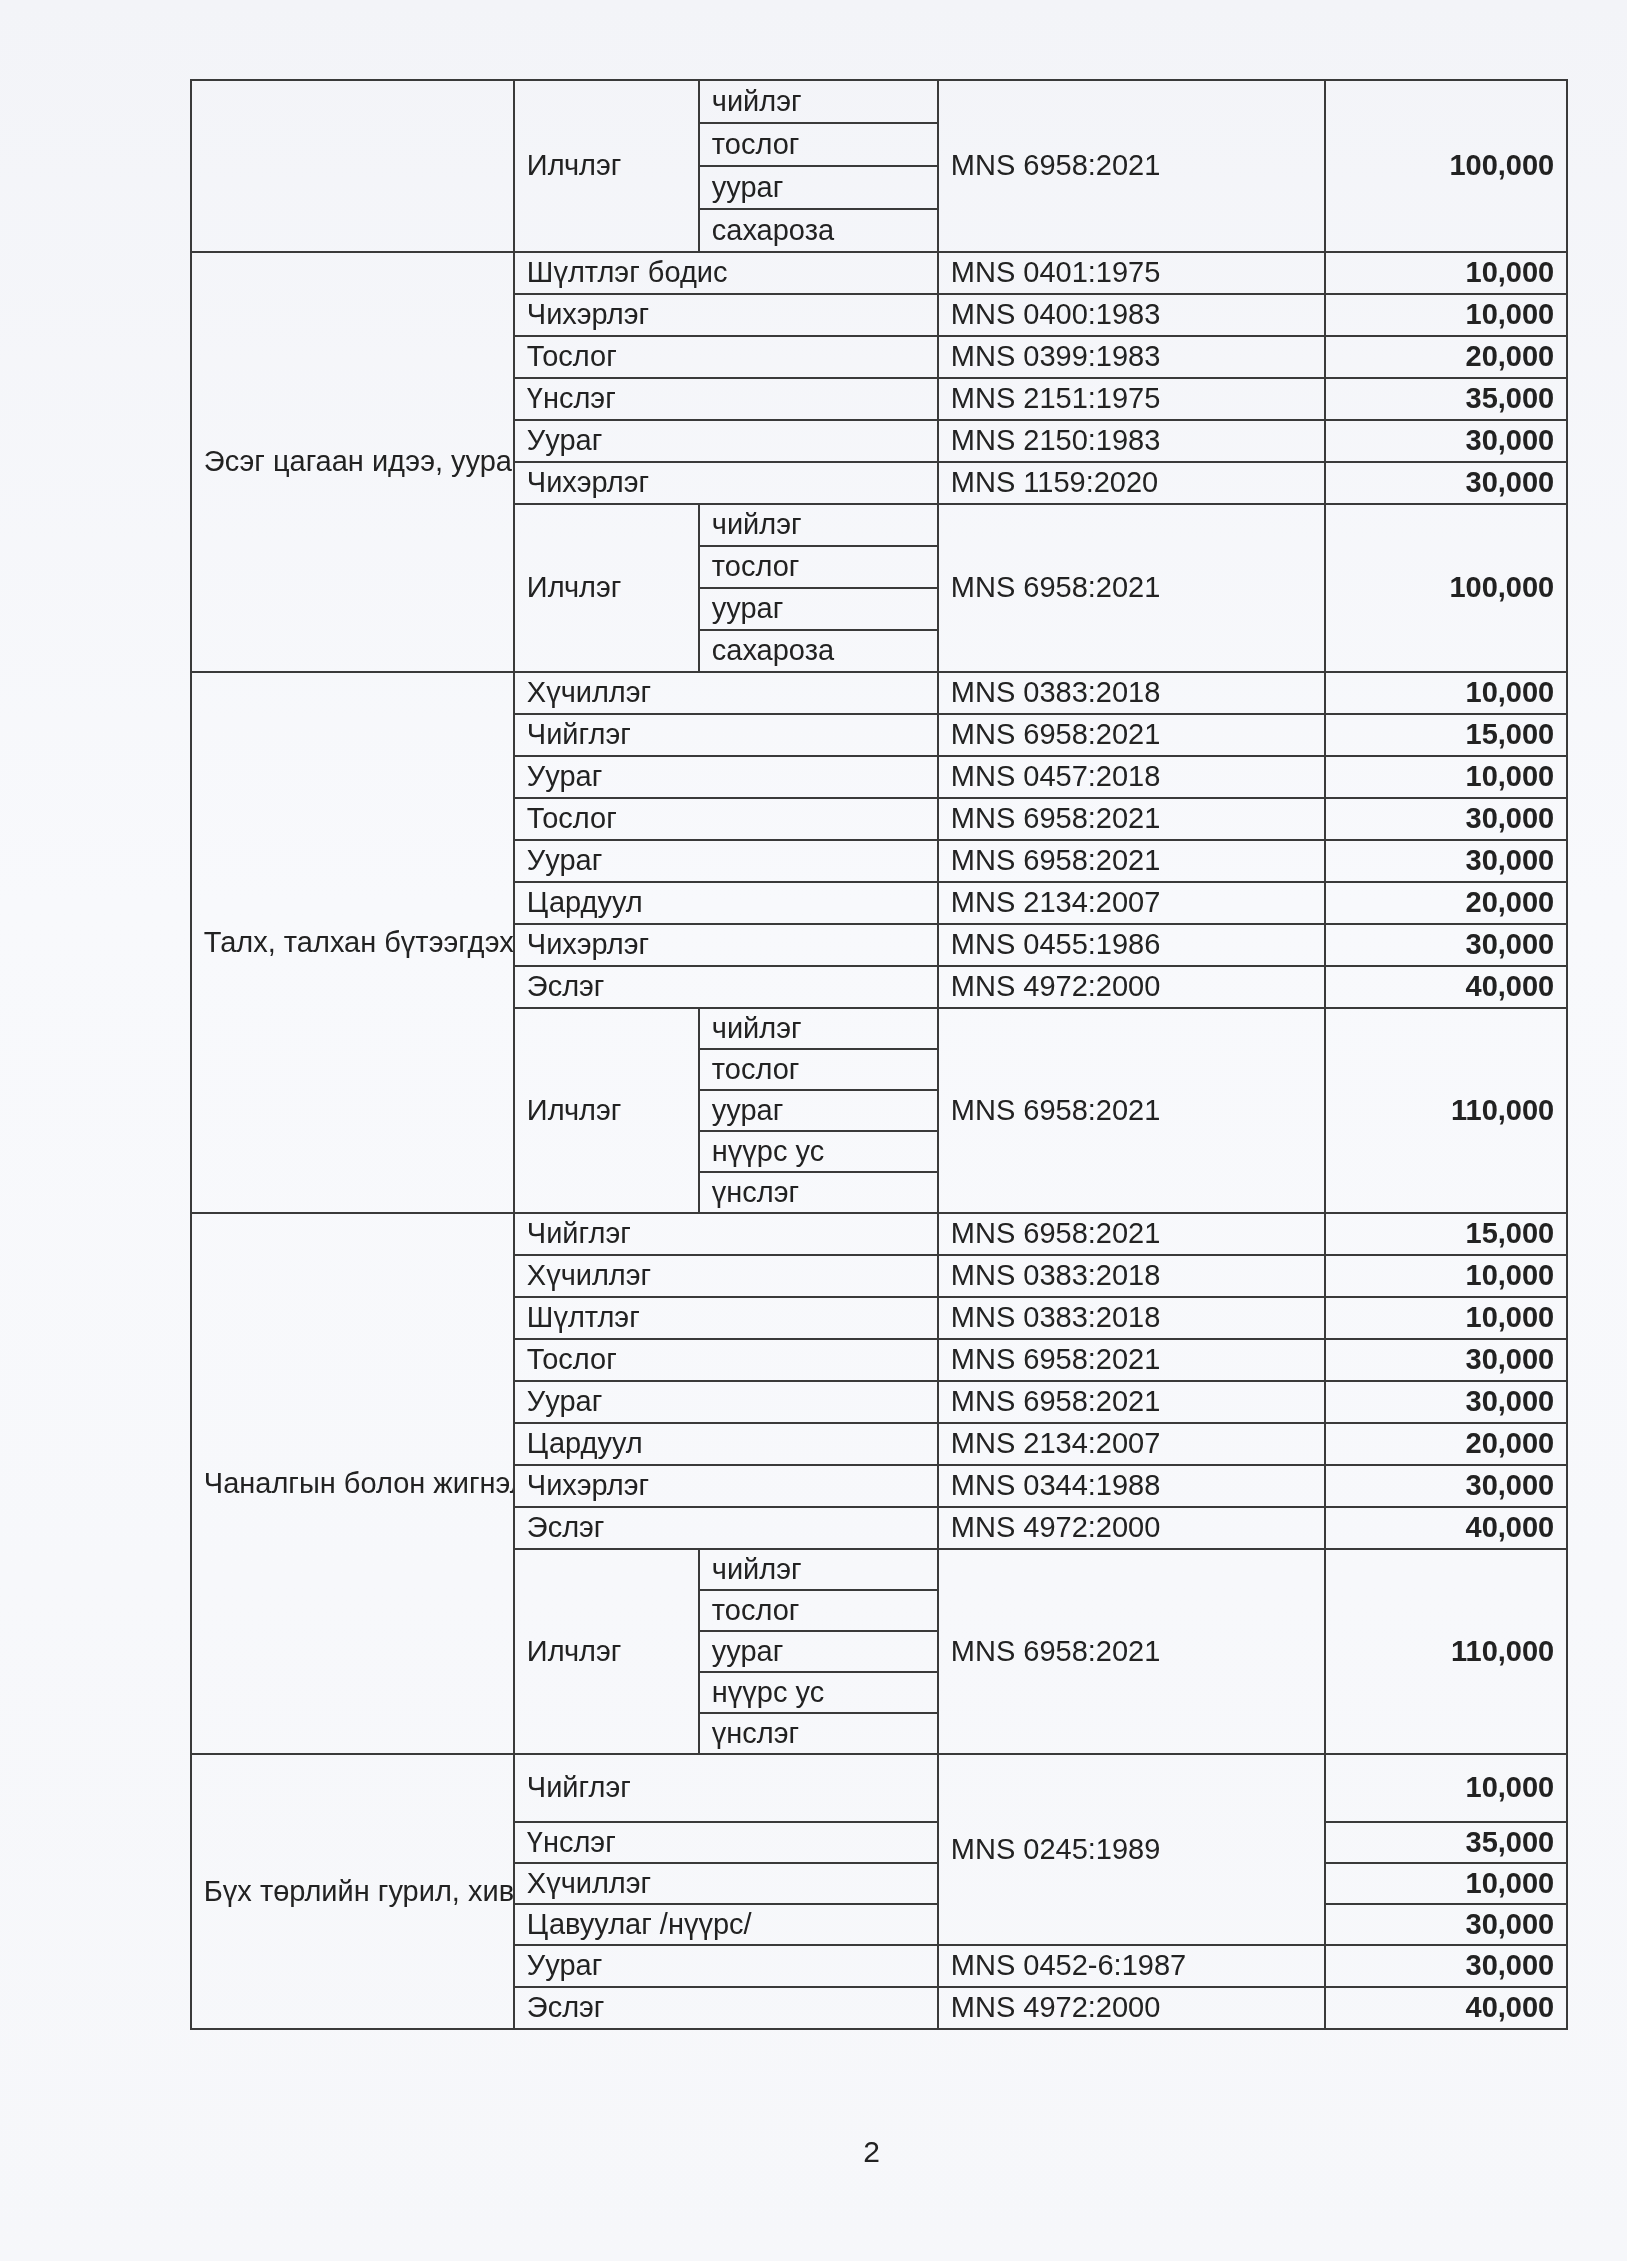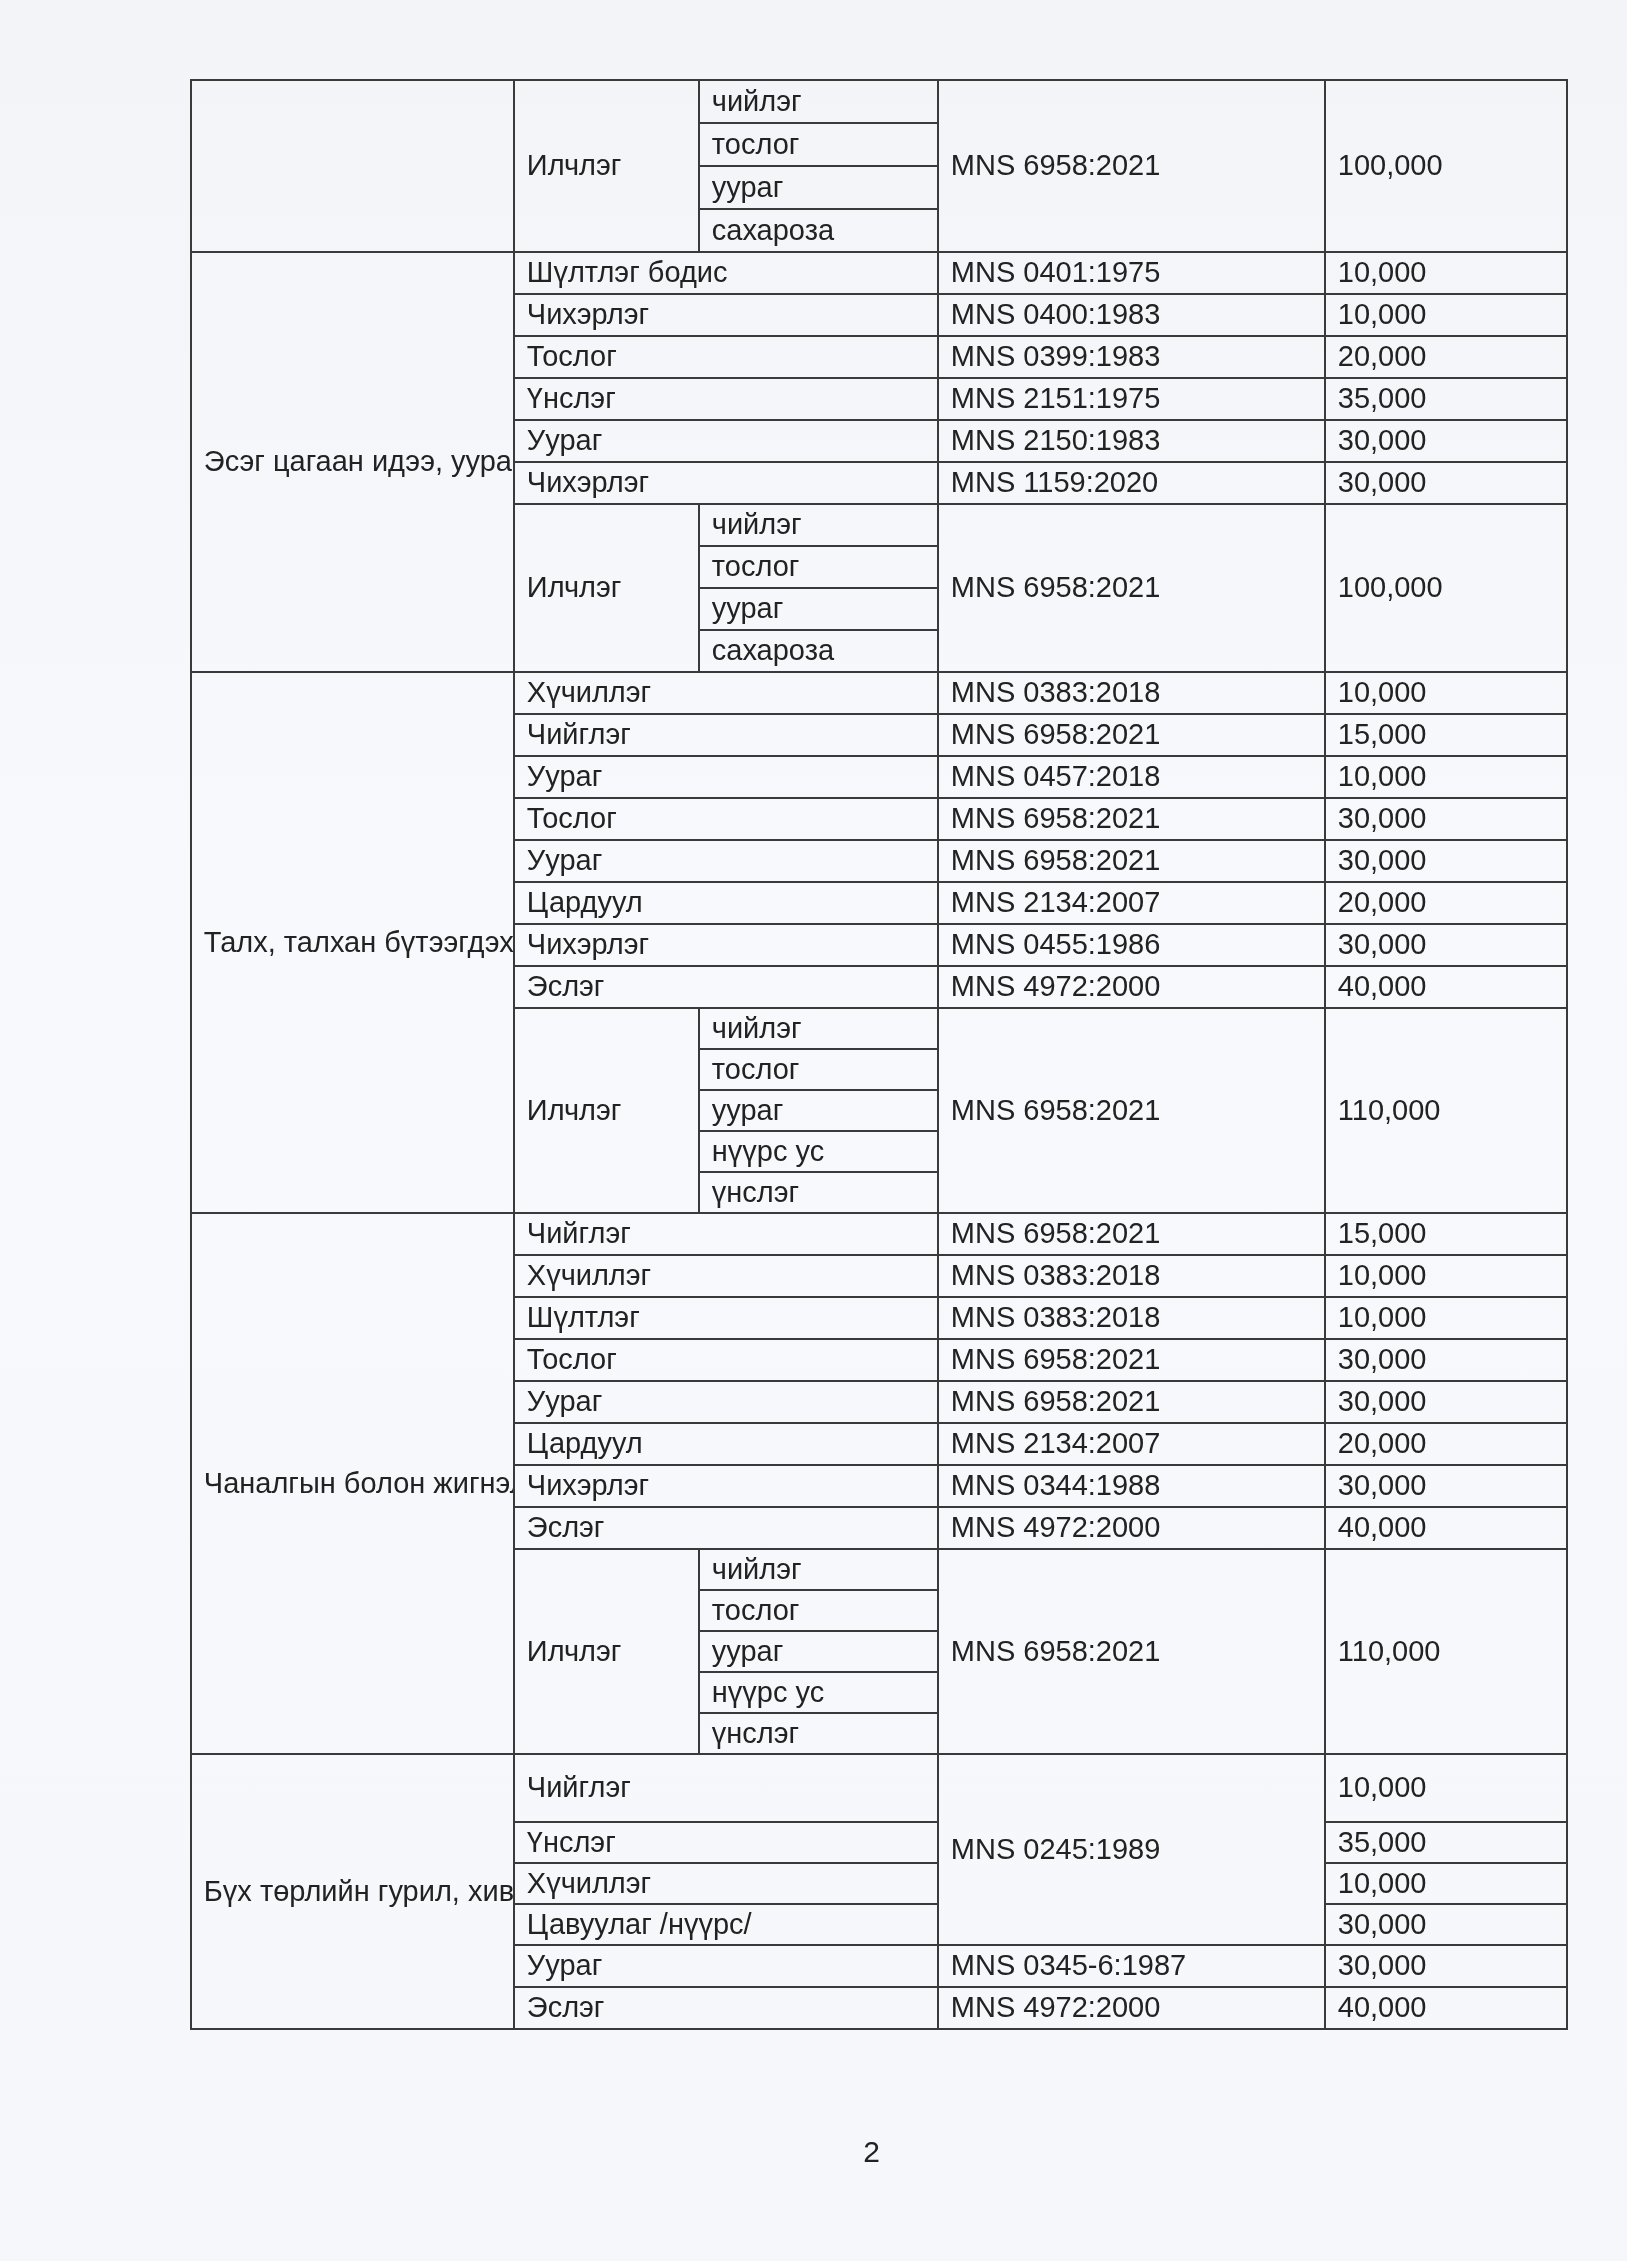--- a/index.html
+++ b/index.html
@@ -30,21 +30,21 @@
     line-height: 1.15;
     white-space: nowrap;
     overflow: hidden;
   }
   col.c1 { width: 323px; }
   col.c2 { width: 185px; }
   col.c3 { width: 239px; }
   col.c4 { width: 387px; }
   col.c5 { width: 242px; }
   td.cat { white-space: normal; line-height: 1.28; }
-  td.num { text-align: left; padding-right: 13px; }
+  td.num { text-align: right; padding-right: 13px; font-weight: bold; }
   td.std { padding-left: 18.3px; border-radius: 10px; }
   tr.r67 td { height: 40px; }
   tr.r68 td { height: 41px; }
   tr.r66 td { height: 39px; }
   tr.tall td { height: 66px; }
   td.bottom-align { vertical-align: bottom; padding-bottom: 3.9px; }
   td.top-align { vertical-align: top; padding-top: 6.6px; }
   .pagenum {
     position: absolute;
     left: 0; width: 1743px; top: 2135px;
@@ -263,21 +263,21 @@
       <tr class="r66">
         <td colspan="2">Хүчиллэг</td>
         <td class="num">10,000</td>
       </tr>
       <tr class="r66">
         <td colspan="2">Цавуулаг /нүүрс/</td>
         <td class="num">30,000</td>
       </tr>
       <tr class="r67">
         <td colspan="2">Уураг</td>
-        <td class="std">MNS 0345-6:1987</td>
+        <td class="std">MNS 0452-6:1987</td>
         <td class="num">30,000</td>
       </tr>
       <tr class="r67">
         <td colspan="2">Эслэг</td>
         <td class="std">MNS 4972:2000</td>
         <td class="num">40,000</td>
       </tr>
     </tbody>
   </table>
 

